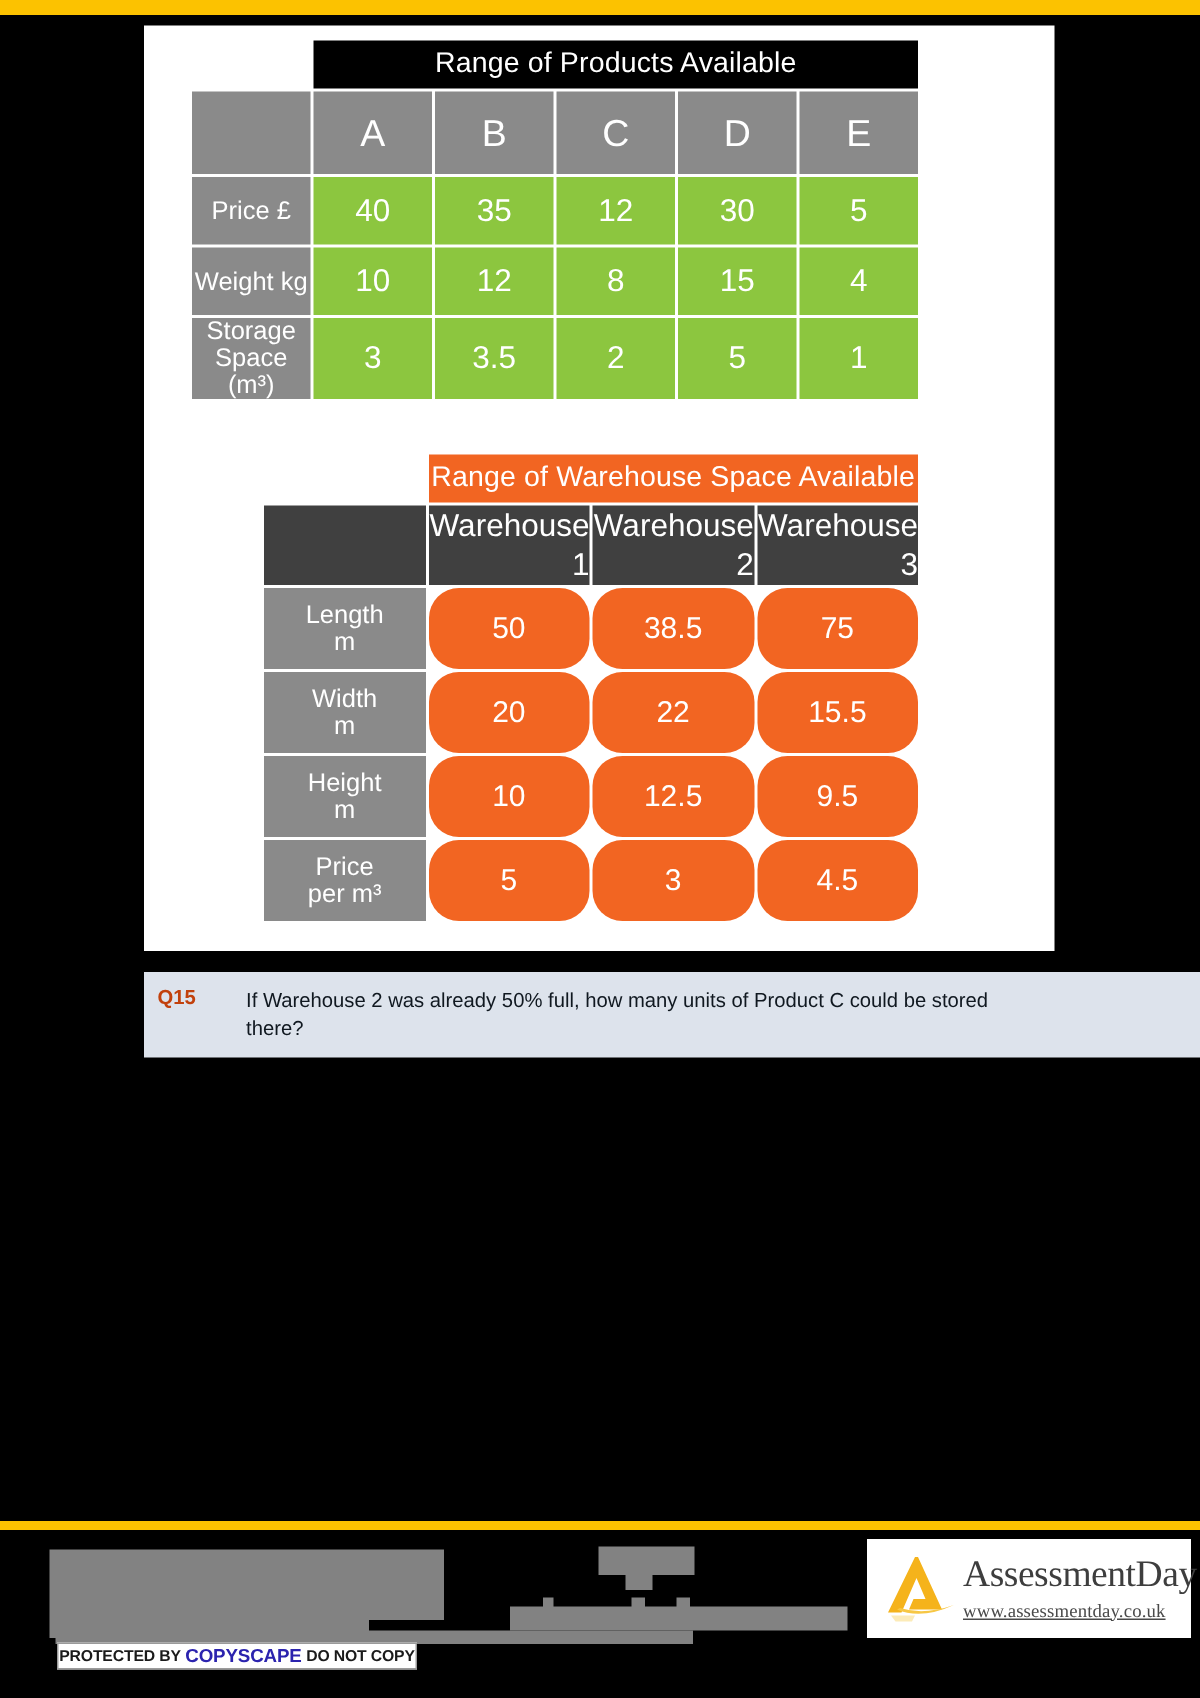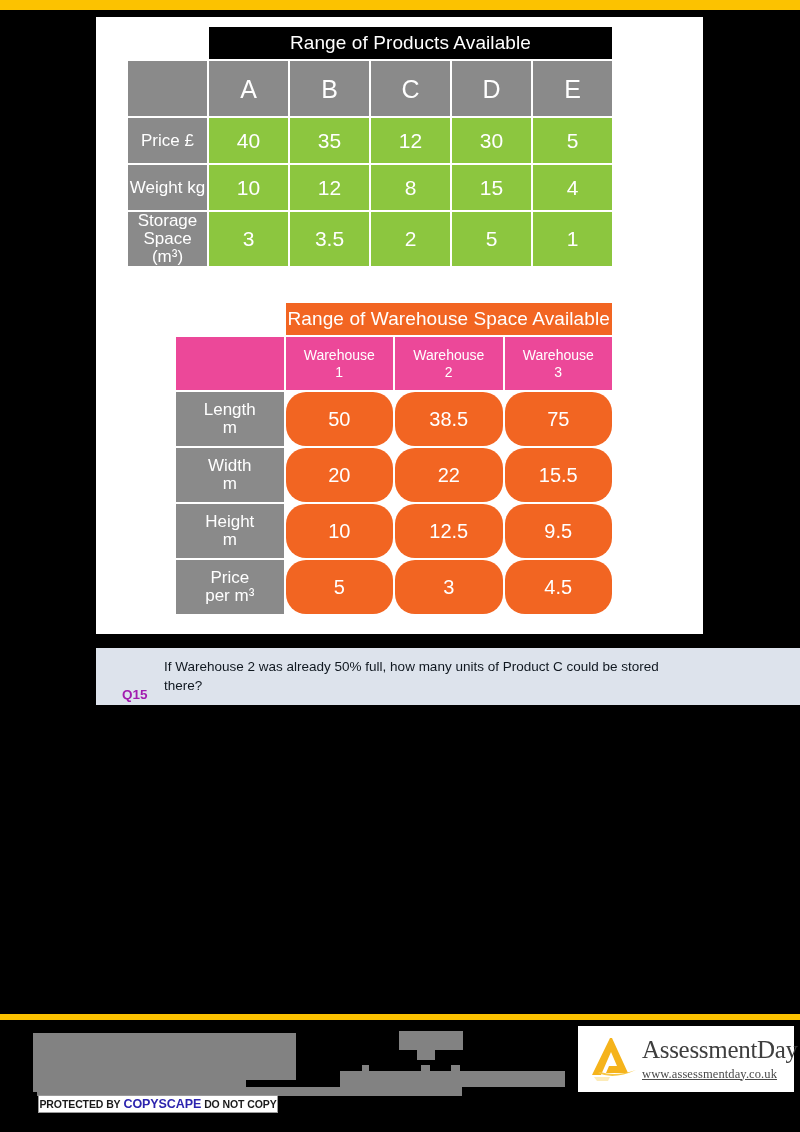--- a/index.html
+++ b/index.html
@@ -74,45 +74,44 @@
   #products-table .row-label-2line { font-size: 17px; line-height: 1.05; }
 
   
   #warehouse-table {
     left: 78px; top: 284px;
     width: 440px;
   }
   #warehouse-table .title-cell { background: #F26522; height: 32px; }
   #warehouse-table .hdr-blank,
   #warehouse-table .hdr-wh {
-    background: #ec4899; height: 53px;
-    font-size: 14px; line-height: 1.2;
+    background: #404040; height: 53px;
+    font-size: 21px; line-height: 1.2; text-align: right;
   }
   #warehouse-table .val { background: #F26522; font-size: 20px; border-radius: 20px; }
   #warehouse-table tr.body-row td { height: 54px; margin-left: 30px; }
   #warehouse-table .row-label { font-size: 17px; line-height: 1.05; }
 
   
   .question-band {
     position: absolute;
     left: 96px; top: 648px;
     width: 704px; height: 57px;
     background: #DDE3EC;
     display: flex;
     align-items: flex-start;
     padding-top: 9px;
   }
   .q-number {
     width: 68px;
-    padding-left: 26px;
+    padding-left: 9px;
     font-size: 13.5px;
     font-weight: bold;
-    color: #a21caf;
+    color: #c2410c;
     flex: 0 0 auto;
-    margin-top: 30px;
   }
   .q-text {
     font-size: 13.5px;
     color: #101820;
     line-height: 1.42;
     padding-right: 100px;
   }
 
   
   .footer-rule {

